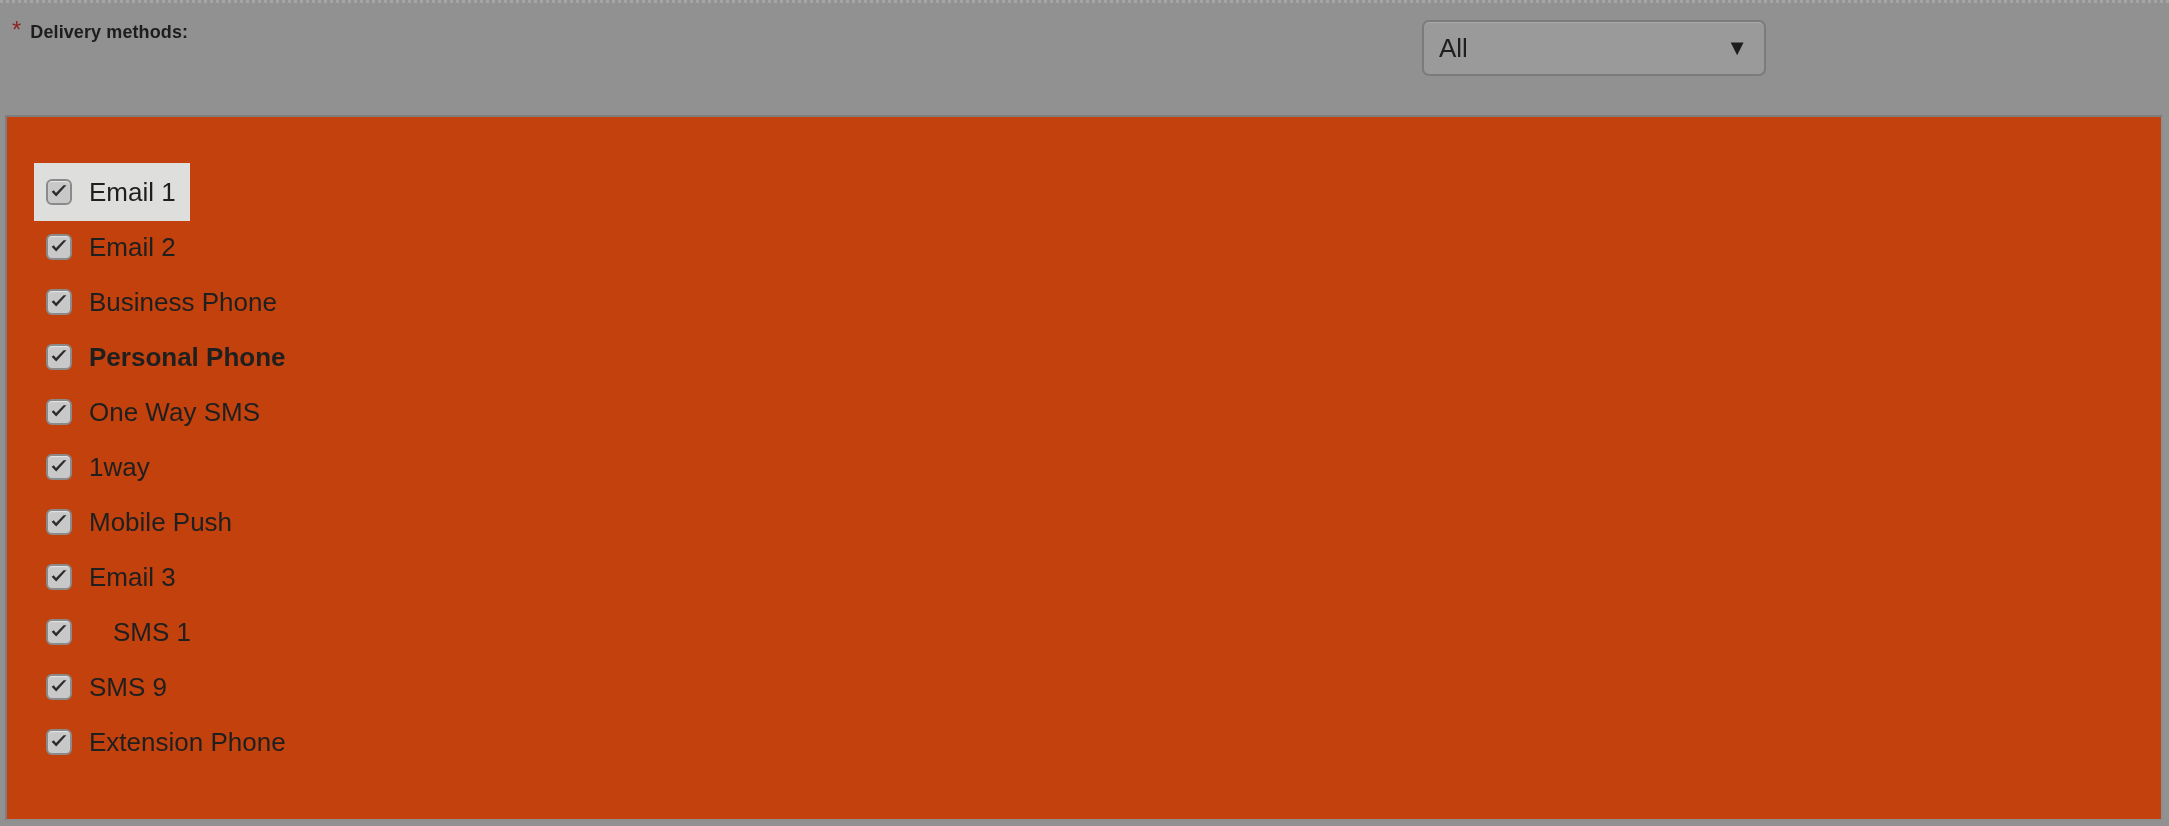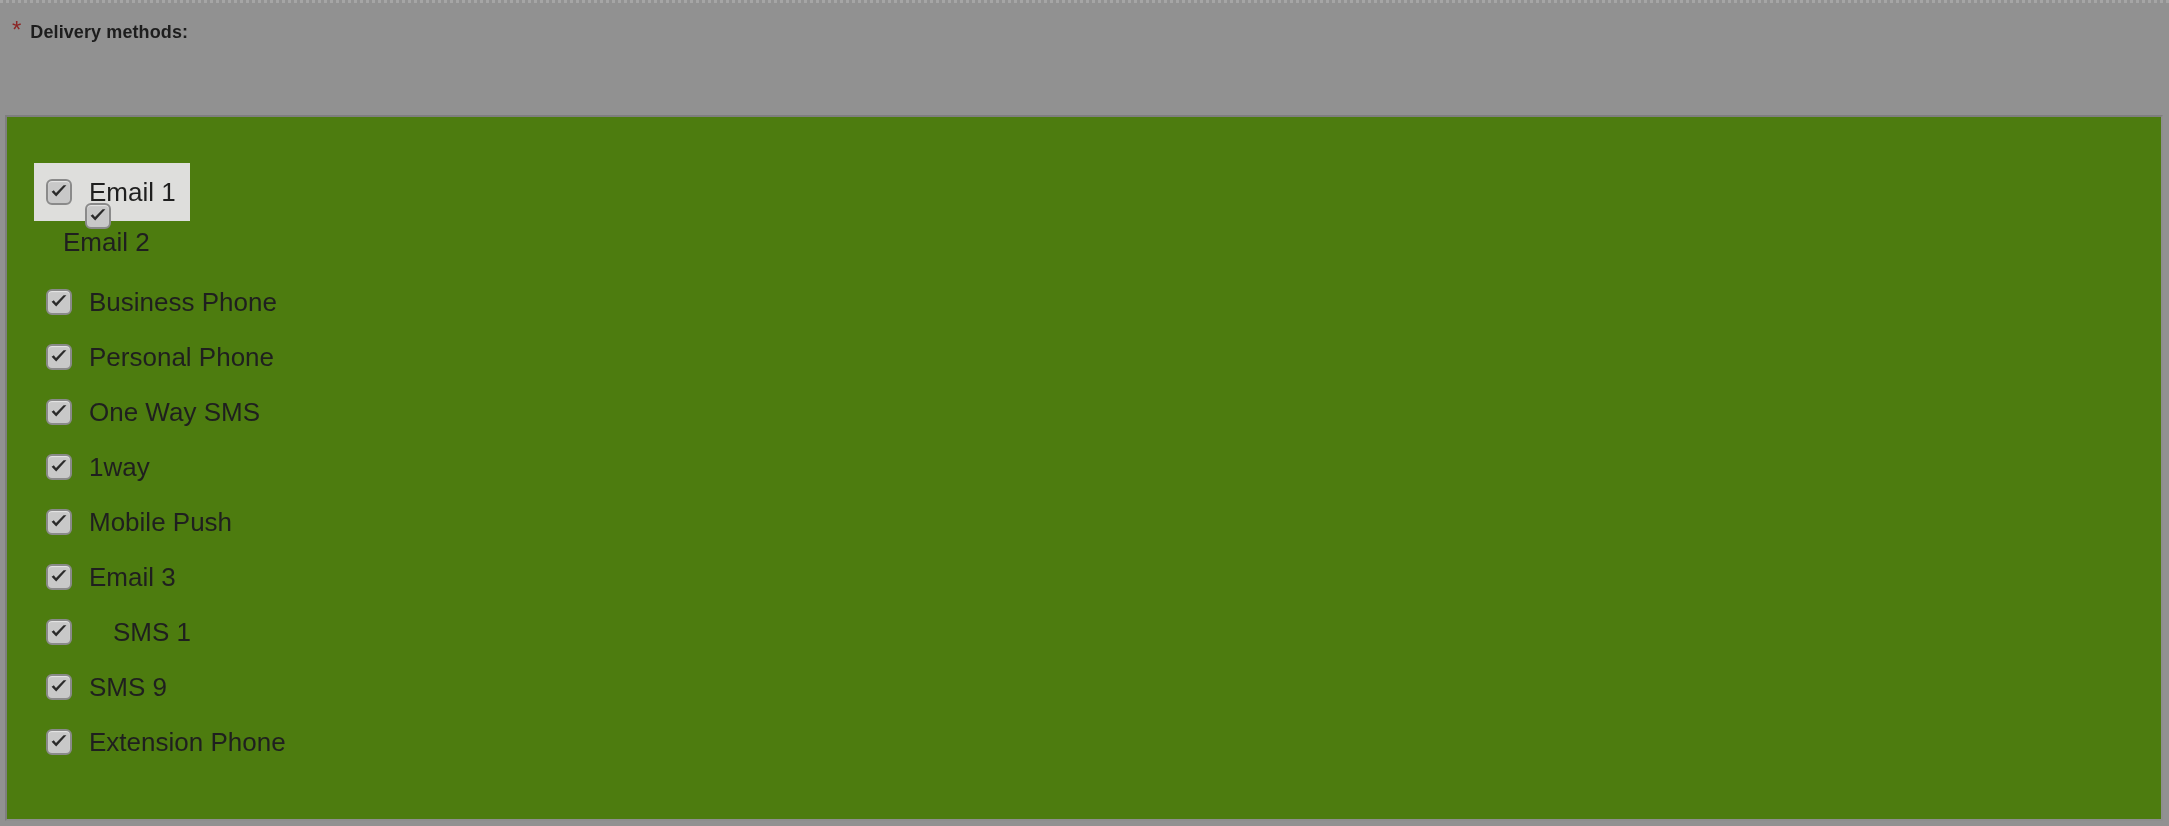--- a/index.html
+++ b/index.html
@@ -98,21 +98,21 @@
     line-height: 1;
   }
 
   
   .panel {
     position: absolute;
     left: 5px;
     top: 112px;
     width: 2158px;
     height: 706px;
-    background: #4d7c0f;
+    background: #c2410c;
     border: 2px solid #8e8e8e;
     border-top-color: #7e7e7e;
     border-left-color: #7e7e7e;
     box-sizing: border-box;
   }
 
   .options-list {
     position: absolute;
     left: 0;
     top: 0;
@@ -166,50 +166,55 @@
 
 <div id="page">
 
   <div class="header-row">
 
     <div class="field-label">
       <span class="required-star">*</span>
       <span class="field-label-text">Delivery methods:</span>
     </div>
 
+    <div class="select-wrap">
+      <div class="select-box"></div>
+      <span class="select-value">All</span>
+      <span class="select-arrow">▼</span>
+    </div>
 
   </div>
 
   <div class="panel">
     <div class="options-list" id="options-list">
         <div class="option-row selected" style="top: 46px;">
           <span class="checkbox">
             <svg width="20" height="20" viewBox="0 0 20 20" aria-hidden="true">
               <path d="M2.6 10.1 L7.2 15.0 L17.4 3.6 L14.6 3.6 L7.0 11.3 L4.8 8.6 Z" fill="#2b2b2b"></path>
             </svg>
           </span>
           <span class="option-label">Email 1</span>
         </div>
-        <div class="option-row" style="top: 86px; flex-direction: column;">
+        <div class="option-row" style="top: 101px;">
           <span class="checkbox">
             <svg width="20" height="20" viewBox="0 0 20 20" aria-hidden="true">
               <path d="M2.6 10.1 L7.2 15.0 L17.4 3.6 L14.6 3.6 L7.0 11.3 L4.8 8.6 Z" fill="#2b2b2b"></path>
             </svg>
           </span>
           <span class="option-label">Email 2</span>
         </div>
         <div class="option-row" style="top: 156px;">
           <span class="checkbox">
             <svg width="20" height="20" viewBox="0 0 20 20" aria-hidden="true">
               <path d="M2.6 10.1 L7.2 15.0 L17.4 3.6 L14.6 3.6 L7.0 11.3 L4.8 8.6 Z" fill="#2b2b2b"></path>
             </svg>
           </span>
           <span class="option-label">Business Phone</span>
         </div>
-        <div class="option-row" style="top: 211px;">
+        <div class="option-row" style="top: 211px; font-weight: bold;">
           <span class="checkbox">
             <svg width="20" height="20" viewBox="0 0 20 20" aria-hidden="true">
               <path d="M2.6 10.1 L7.2 15.0 L17.4 3.6 L14.6 3.6 L7.0 11.3 L4.8 8.6 Z" fill="#2b2b2b"></path>
             </svg>
           </span>
           <span class="option-label">Personal Phone</span>
         </div>
         <div class="option-row" style="top: 266px;">
           <span class="checkbox">
             <svg width="20" height="20" viewBox="0 0 20 20" aria-hidden="true">

